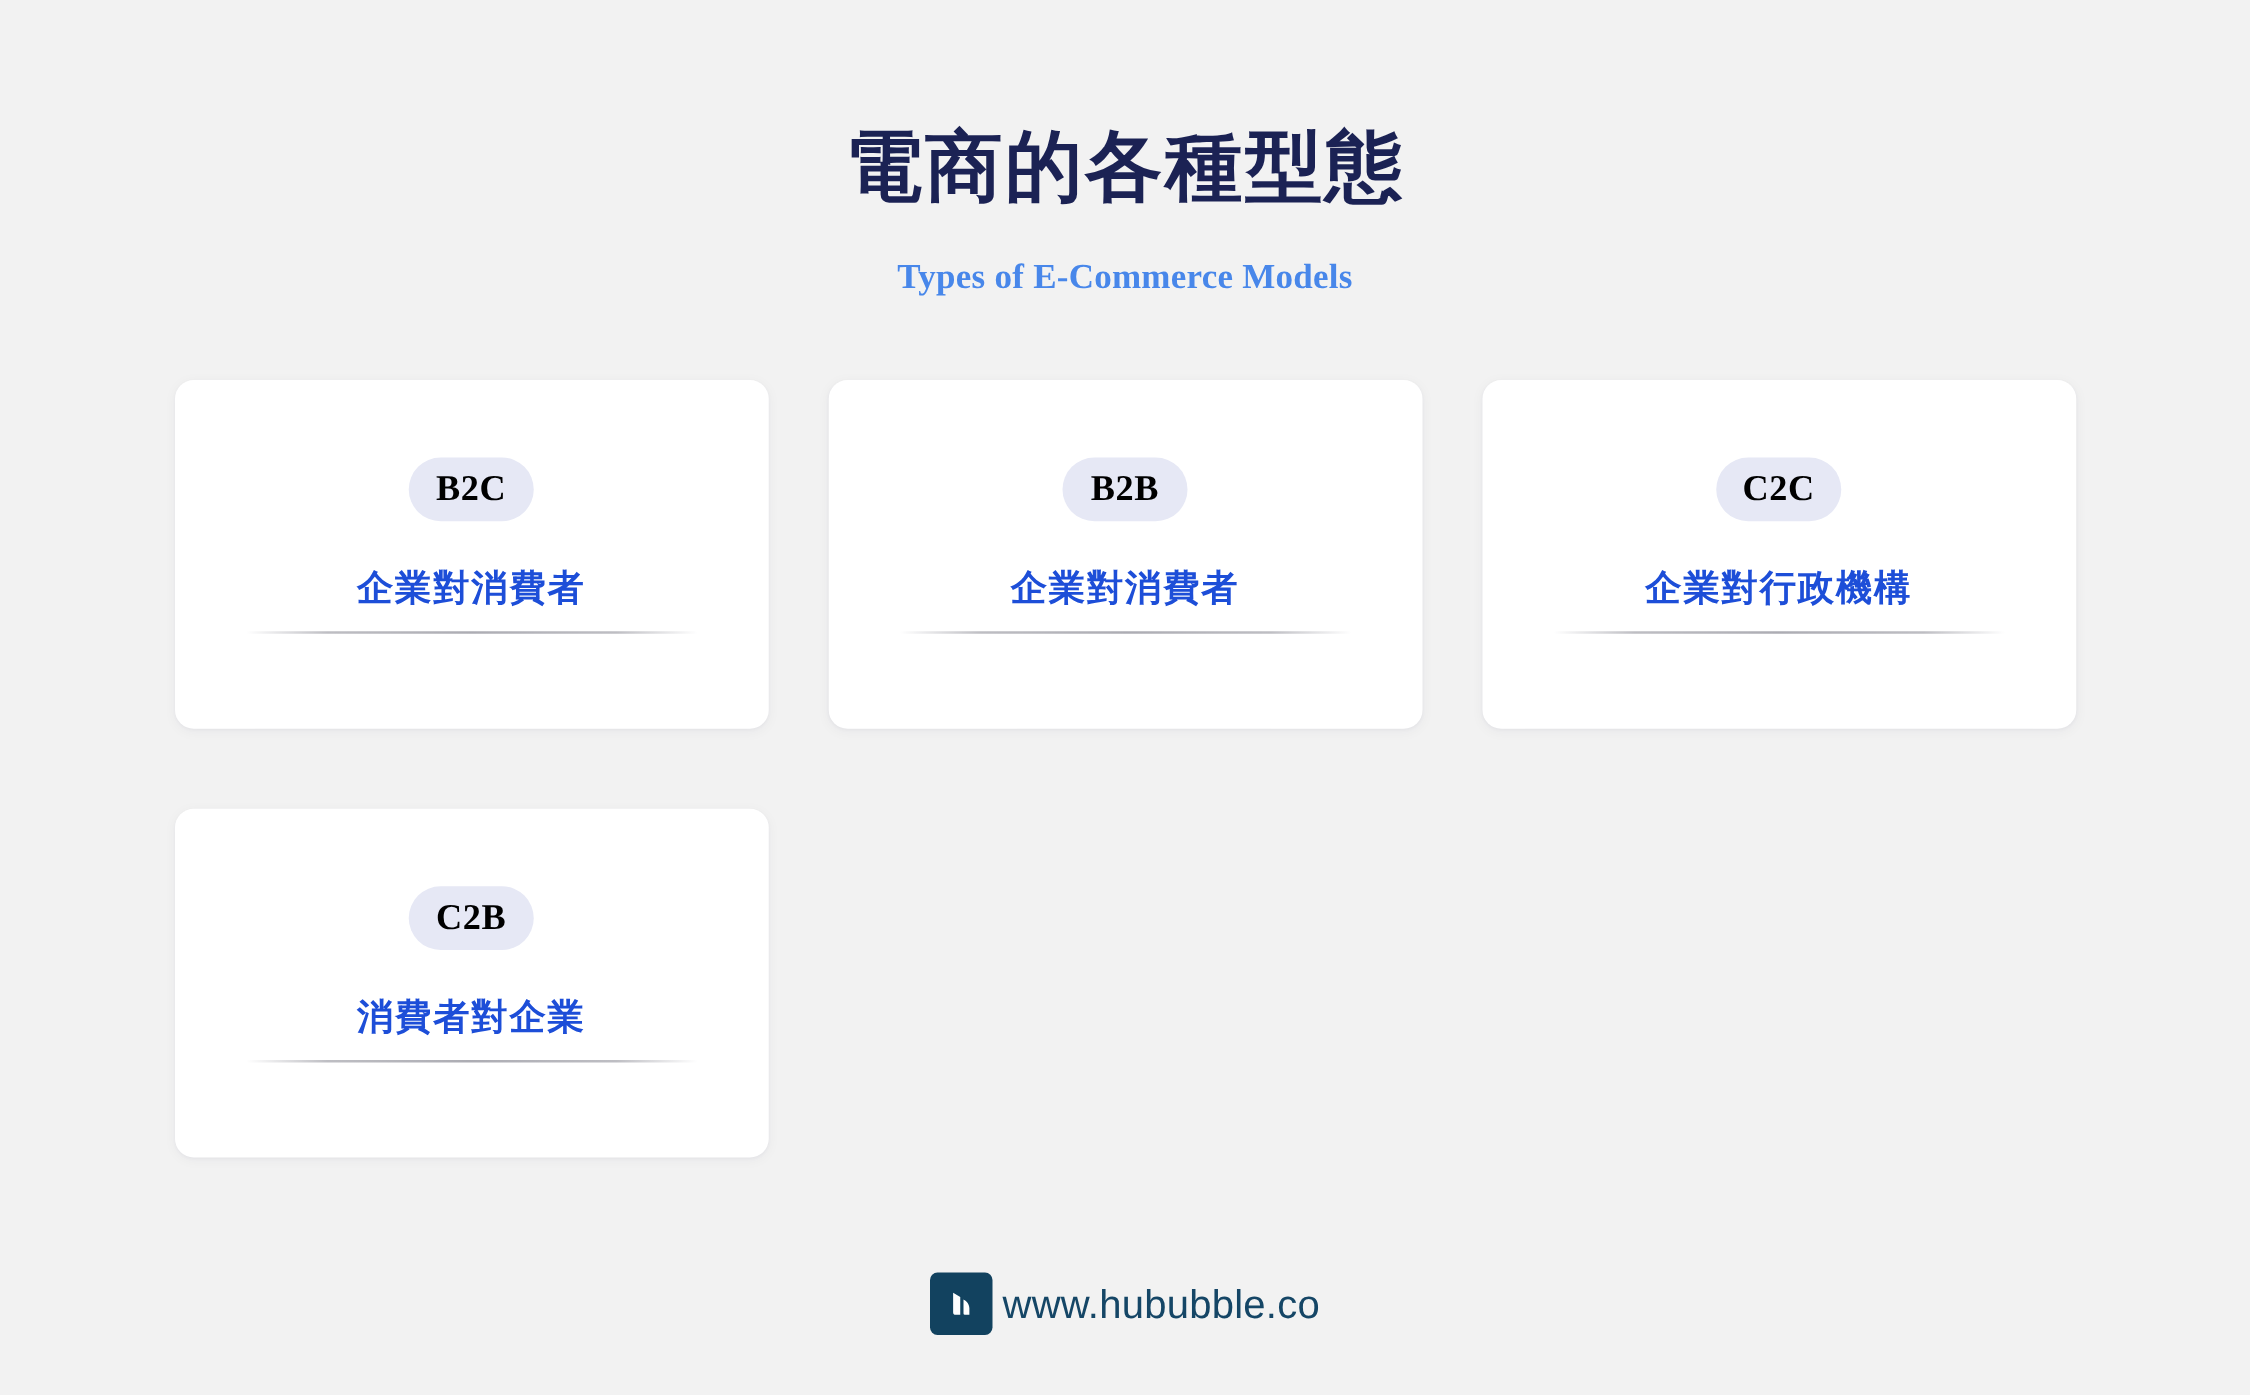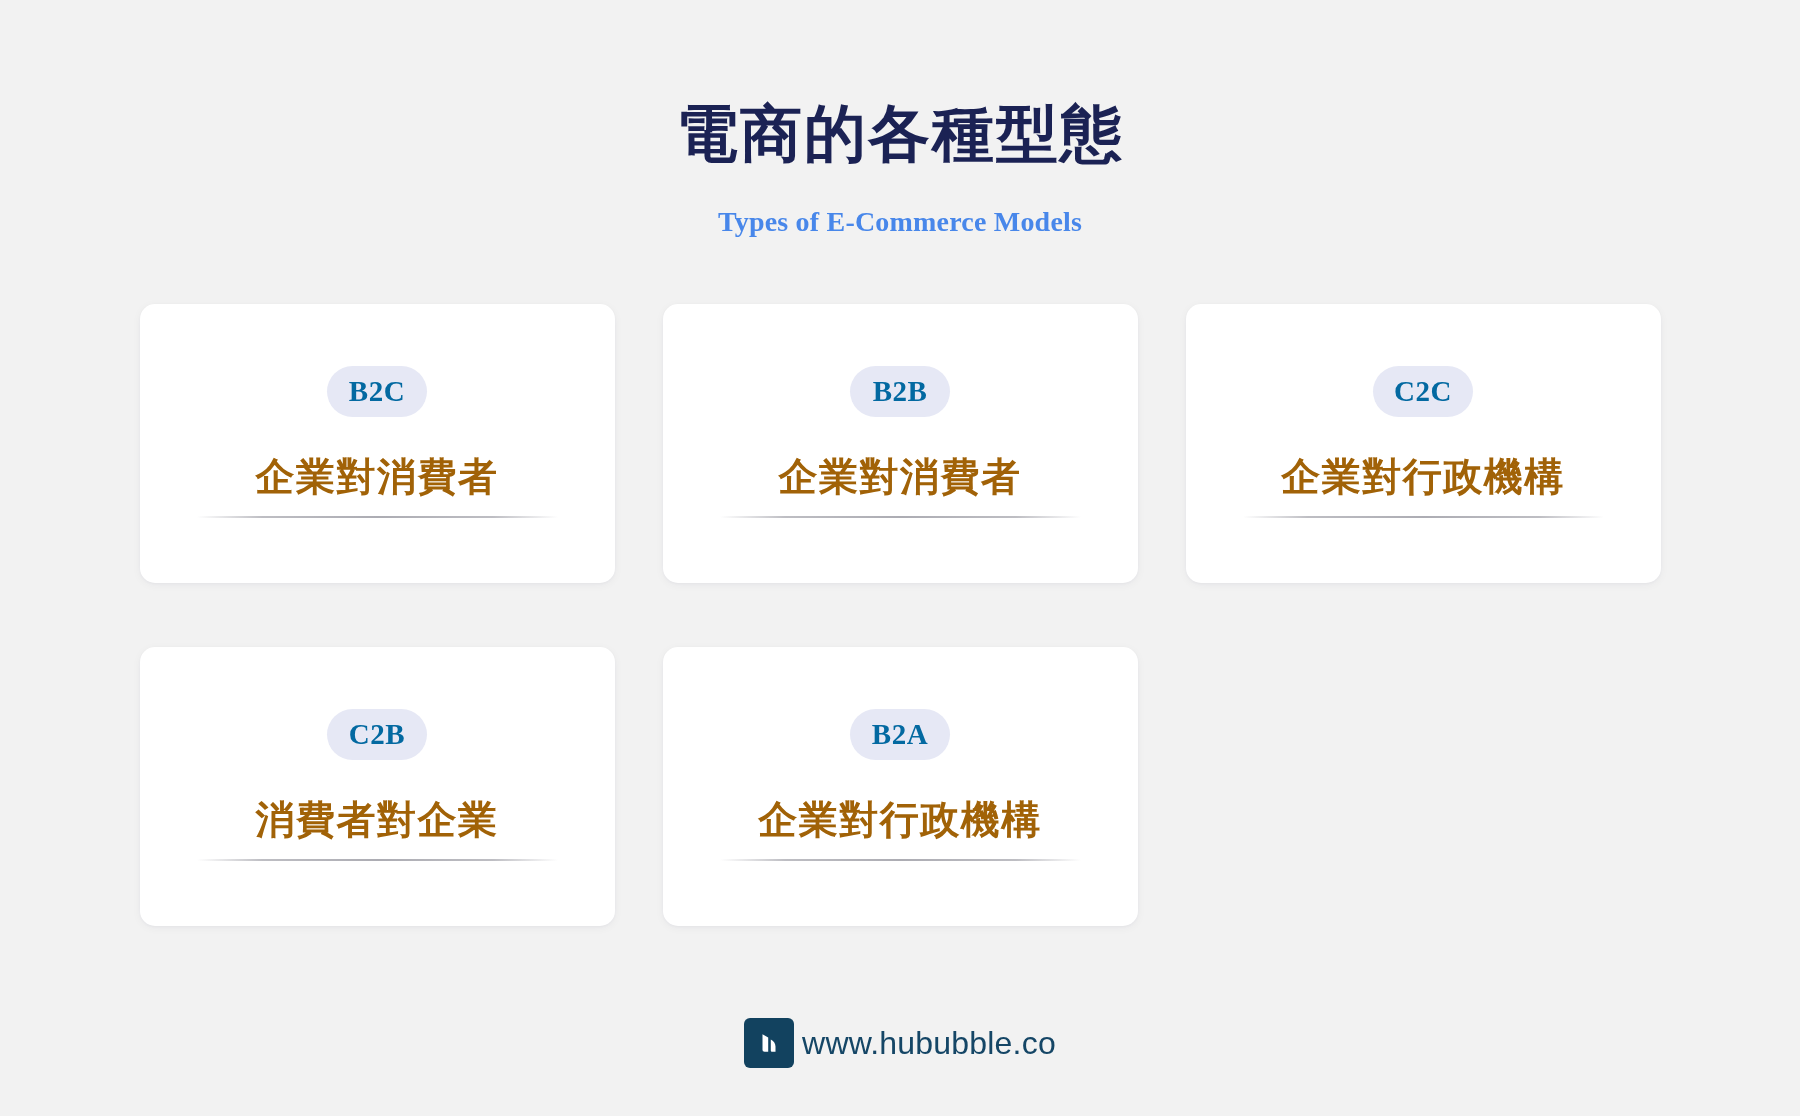--- a/index.html
+++ b/index.html
@@ -70,40 +70,40 @@
     display: flex;
     flex-direction: column;
     align-items: center;
     justify-content: flex-start;
     box-sizing: border-box;
     padding-top: 62px;
   }
 
   .badge {
     background: #e6e8f5;
-    color: #0369a1;
+    color: #000000;
     font-family: "Liberation Serif", "DejaVu Serif", serif;
     font-weight: bold;
     font-size: 29px;
     letter-spacing: 0.5px;
     border-radius: 999px;
     min-width: 100px;
     height: 51px;
     display: flex;
     align-items: center;
     justify-content: center;
     padding: 0 16px;
     box-sizing: border-box;
   }
 
   .card-title {
     font-family: "Liberation Sans", "DejaVu Sans", sans-serif;
-    font-size: 39px;
+    font-size: 29px;
     font-weight: bold;
-    color: #a16207;
+    color: #1d4ed8;
     letter-spacing: 1.5px;
     margin-top: 38px;
     line-height: 1.15;
     white-space: nowrap;
   }
 
   .divider {
     margin-top: 16px;
     height: 2px;
     width: 76%;
@@ -172,25 +172,20 @@
       <div class="card-title">企業對行政機構</div>
       <div class="divider"></div>
     </div>
 
     <div class="card">
       <div class="badge">C2B</div>
       <div class="card-title">消費者對企業</div>
       <div class="divider"></div>
     </div>
 
-    <div class="card">
-      <div class="badge">B2A</div>
-      <div class="card-title">企業對行政機構</div>
-      <div class="divider"></div>
-    </div>
 
 
   </div>
 
   <div class="footer">
     <div class="logo-mark">
       <svg width="30" height="30" viewBox="0 0 30 30" aria-hidden="true">
         <path d="M8.5 6.2 L14.2 9.6 L14.2 23.8 L10.6 23.8 A2.1 2.1 0 0 1 8.5 21.7 Z" fill="#ffffff"></path>
         <path d="M16.8 11.6 C19.6 12.9 21.4 15.6 21.5 18.6 L21.5 23.8 L17.9 23.8 A1.1 1.1 0 0 1 16.8 22.7 Z" fill="#ffffff"></path>
       </svg>

